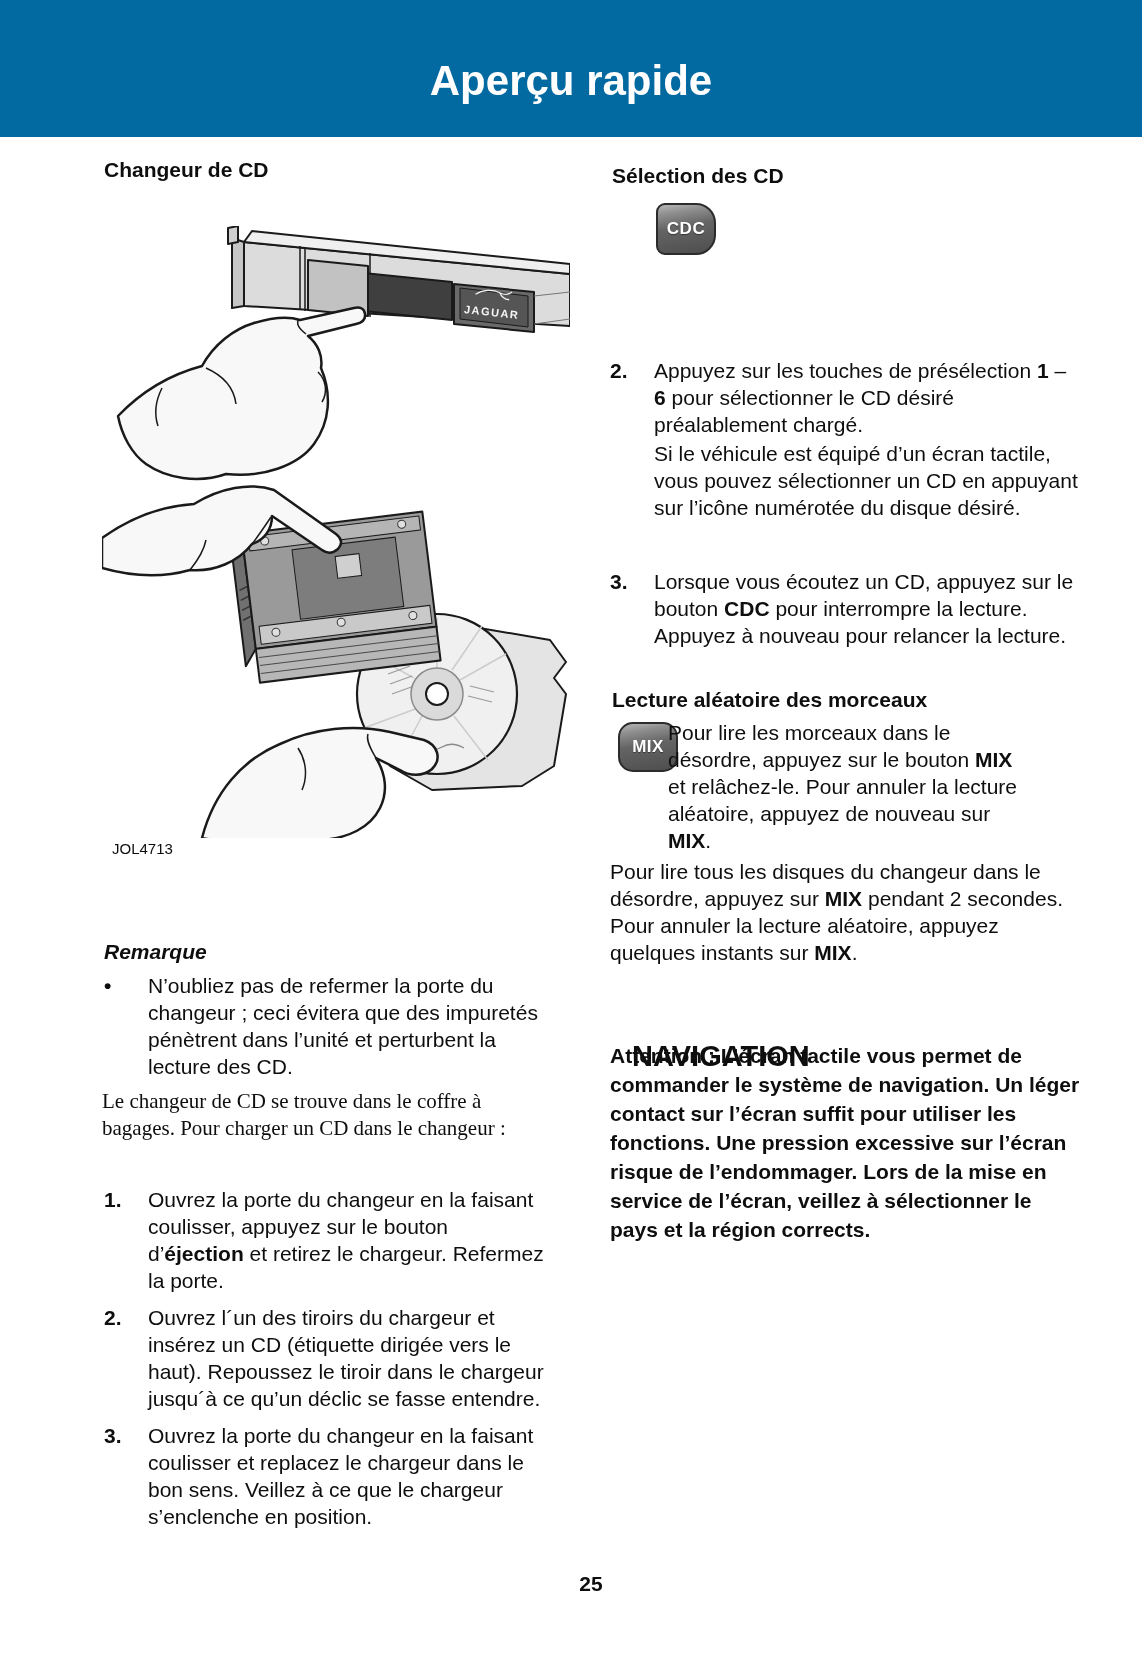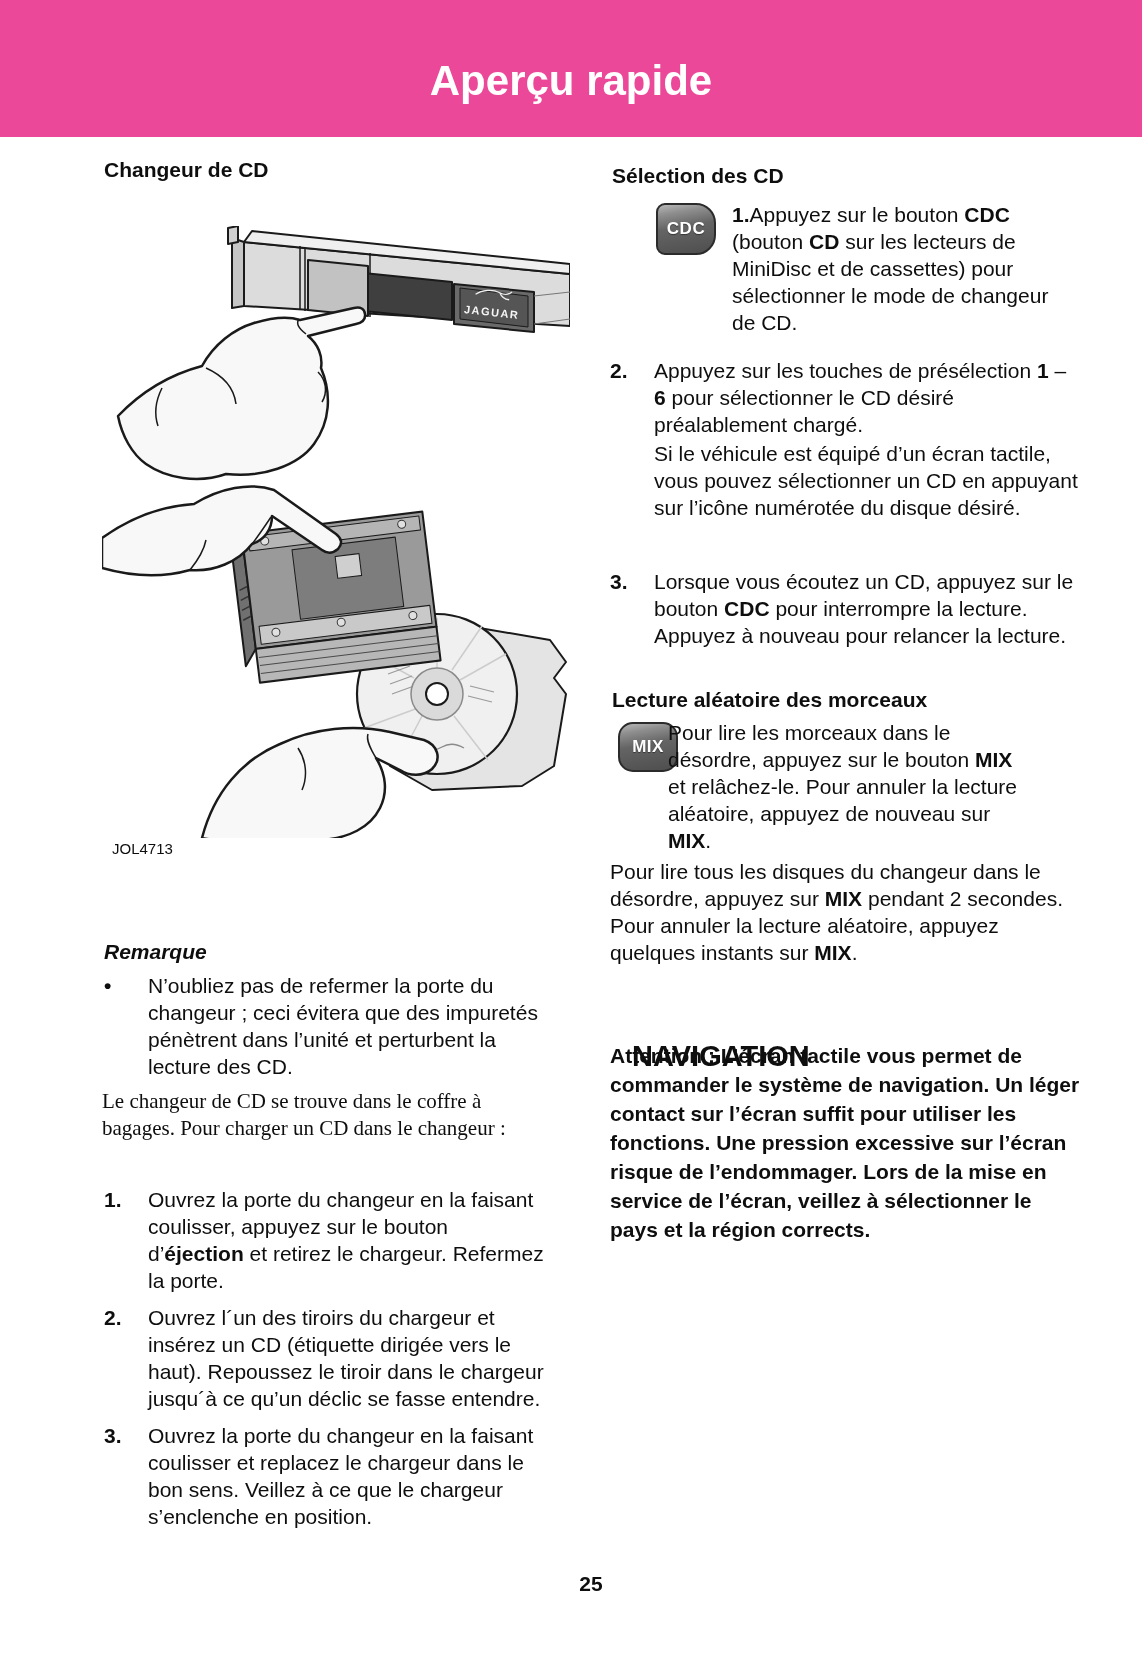--- a/index.html
+++ b/index.html
@@ -1,20 +1,20 @@
 <!DOCTYPE html>
 <html><head>
 <meta charset="utf-8">
 <style>
   html,body { margin:0; padding:0; }
   body {
     width:1142px; height:1654px; position:relative; background:#ffffff;
     font-family:"Liberation Sans", sans-serif; color:#0e0e0e; overflow:hidden;
   }
-  .header { position:absolute; top:0; left:0; width:1142px; height:137px; background:#ec4899; }
+  .header { position:absolute; top:0; left:0; width:1142px; height:137px; background:#0369a1; }
   .page-title {
     position:absolute; top:60px; left:0; width:1142px; text-align:center;
     color:#ffffff; font-size:42px; font-weight:bold; line-height:1;
   }
   .col { position:absolute; top:150px; }
   .col-left  { left:102px; width:468px; height:1420px; }
   .col-right { left:610px; width:470px; height:1420px; }
   .blk { position:absolute; left:0; }
   .h2 { font-size:21px; font-weight:bold; line-height:27px; }
   .body-text { font-size:21px; line-height:27px; }
@@ -211,23 +211,20 @@
   <div class="blk l-step3 body-text">
     <span class="num">3.</span>
     <div class="txt"><span>Ouvrez la porte du changeur en la faisant coulisser et replacez le chargeur dans le bon sens. Veillez à ce que le chargeur s’enclenche en position.</span></div>
   </div>
 </div>
 
 <div class="col col-right">
   <div class="blk r-heading h2">Sélection des CD</div>
 
   <div class="btn-icon cdc-btn">CDC</div>
-  <div class="blk r-step1 body-text">
-    <div class="txt"><span class="b">1.</span><span>Appuyez sur le bouton </span><span class="b">CDC</span><span> (bouton </span><span class="b">CD</span><span> sur les lecteurs de MiniDisc et de cassettes) pour sélectionner le mode de changeur de CD.</span></div>
-  </div>
 
   <div class="blk r-step2 body-text">
     <span class="num">2.</span>
     <div class="txt"><span>Appuyez sur les touches de présélection </span><span class="b">1</span><span> – </span><span class="b">6</span><span> pour sélectionner le CD désiré préalablement chargé.</span></div>
   </div>
 
   <div class="blk r-note body-text">Si le véhicule est équipé d’un écran tactile, vous pouvez sélectionner un CD en appuyant sur l’icône numérotée du disque désiré.</div>
 
   <div class="blk r-step3 body-text">
     <span class="num">3.</span>

